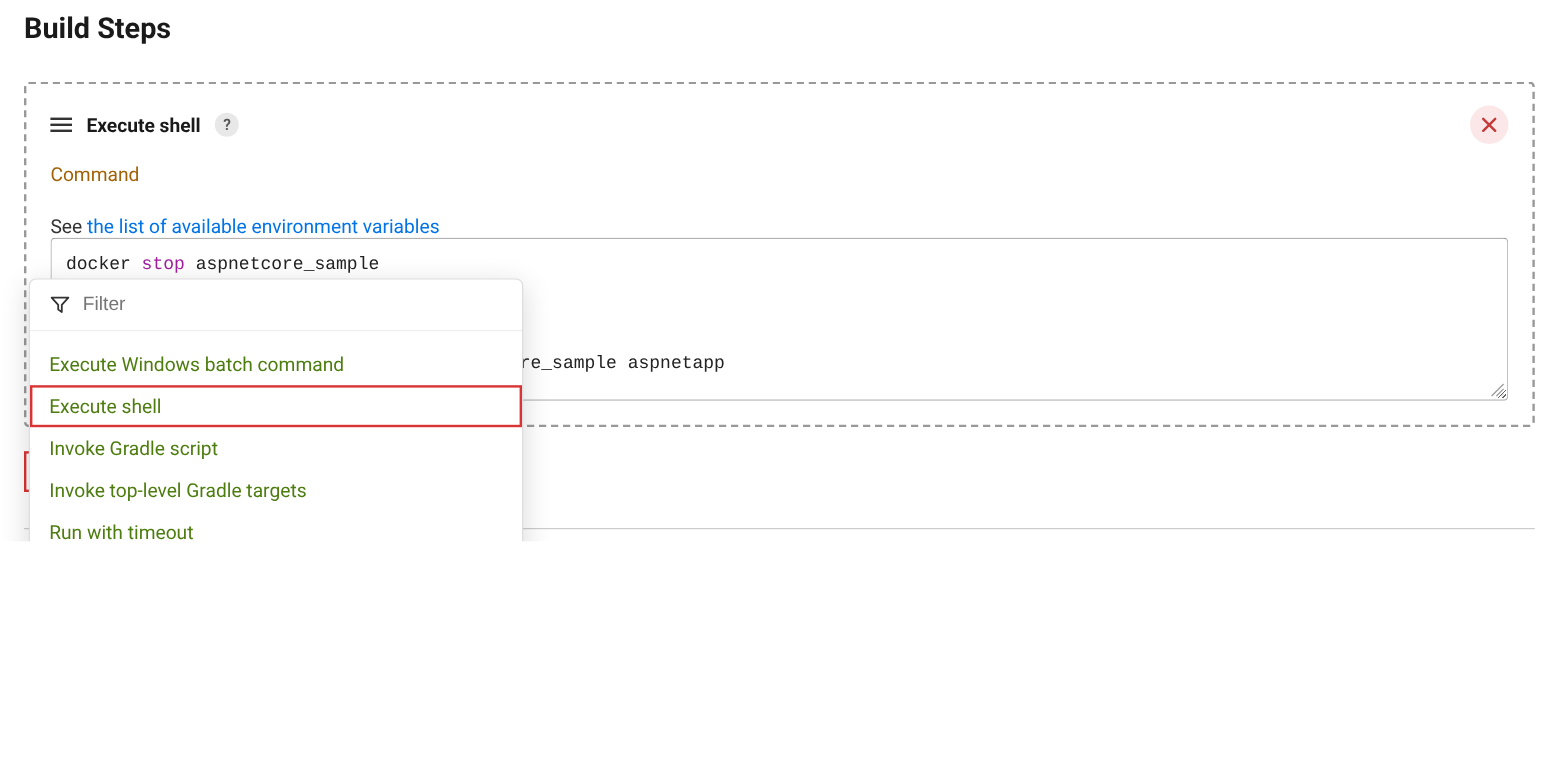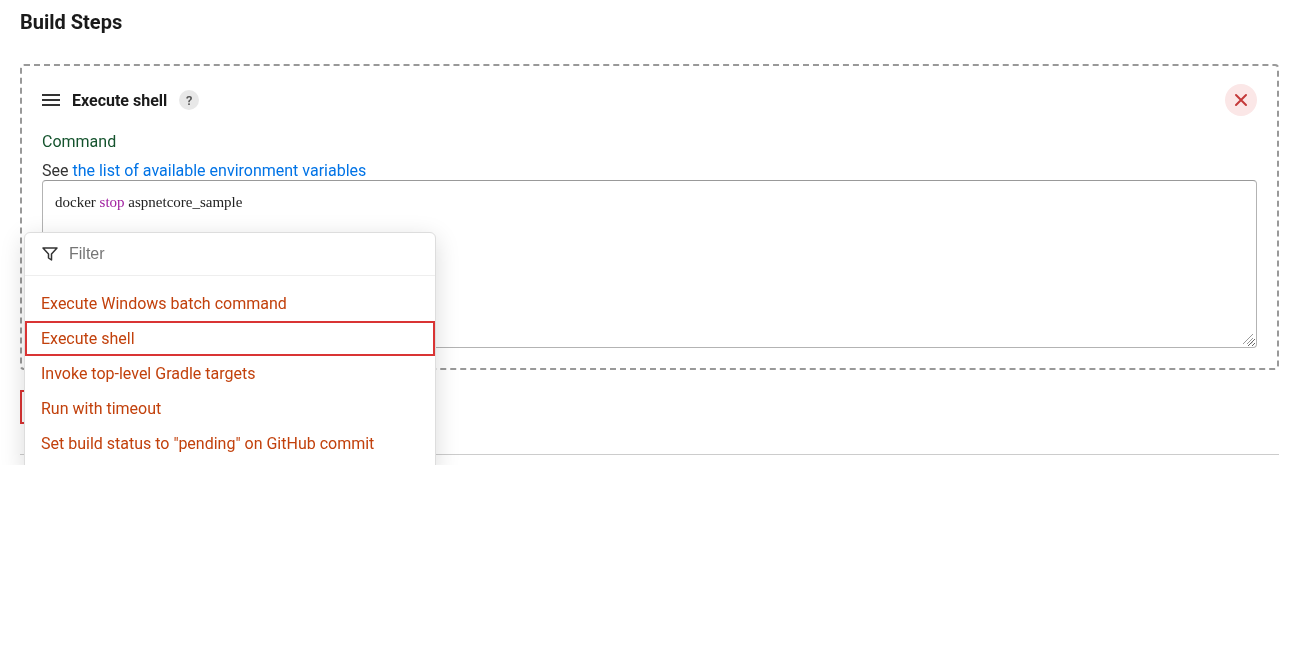--- a/index.html
+++ b/index.html
@@ -8,21 +8,21 @@
       padding: 0;
     }
     body {
       font-family: -apple-system, BlinkMacSystemFont, "Segoe UI", Roboto, Helvetica, Arial, sans-serif;
       background: #fff;
       padding: 10px 20px;
       position: relative;
       width: 1299px;
     }
     .section-title {
-      font-size: 20px;
+      font-size: 24px;
       font-weight: 700;
       color: #1a1a1a;
       margin-bottom: 30px;
     }
     .build-step-container {
       border: 2px dashed #999;
       border-radius: 4px;
       background: #fff;
       position: relative;
       padding: 0;
@@ -75,38 +75,38 @@
       justify-content: center;
       cursor: pointer;
       color: #c43a3a;
       font-size: 16px;
     }
     .step-body {
       padding: 6px 20px 20px 20px;
     }
     .field-label {
       font-size: 16px;
-      color: #14532d;
-      margin-bottom: 10px;
+      color: #a16207;
+      margin-bottom: 24px;
     }
     .field-hint {
       font-size: 16px;
       color: #333;
     }
     .field-hint a {
       color: #0073e6;
       text-decoration: none;
     }
     .code-content {
       width: 100%;
-      height: 168px;
+      height: 136px;
       border: 1px solid #b3b3b3;
       border-top-color: #999;
       border-radius: 4px;
-      font-family: Liberation Serif, serif;
+      font-family: Liberation Mono, monospace;
       font-size: 15px;
       padding: 8px 12px;
       line-height: 1.85;
       background: #fff;
       position: relative;
       overflow: hidden;
       resize: both;
     }
     .code-line {
       white-space: pre;
@@ -143,21 +143,21 @@
       color: #7f1d1d;
       flex: 1;
       background: transparent;
     }
     .menu-list {
       padding: 10px 0;
     }
     .menu-item {
       padding: 8px 16px;
       font-size: 16px;
-      color: #c2410c;
+      color: #4d7c0f;
       cursor: pointer;
     }
     .menu-item.highlighted {
       outline: 2px solid #d93434;
       outline-offset: -2px;
     }
     .add-step-button {
       display: inline-flex;
       align-items: center;
       gap: 8px;
@@ -246,20 +246,21 @@
 <div class="dropdown-popup">
   <div class="filter-row">
     <svg class="filter-icon" viewBox="0 0 18 18">
         <path d="M2 3 L16 3 L10.5 9 L10.5 15 L7.5 13 L7.5 9 Z" fill="none" stroke="#333" stroke-width="1.5" stroke-linejoin="round"></path>
       </svg>
     <input class="filter-input" placeholder="Filter" style="">
   </div>
   <div class="menu-list" id="menu-list">
       <div class="menu-item">Execute Windows batch command</div>
       <div class="menu-item highlighted">Execute shell</div>
+      <div class="menu-item">Invoke Gradle script</div>
       <div class="menu-item">Invoke top-level Gradle targets</div>
       <div class="menu-item">Run with timeout</div>
       <div class="menu-item">Set build status to "pending" on GitHub commit</div>
     </div>
 </div>
 
 <button class="add-step-button">
   <span>Add build step</span>
   <svg class="chevron-up" viewBox="0 0 12 12">
       <path d="M2 8 L6 4 L10 8" fill="none" stroke="#333" stroke-width="1.5"></path>

